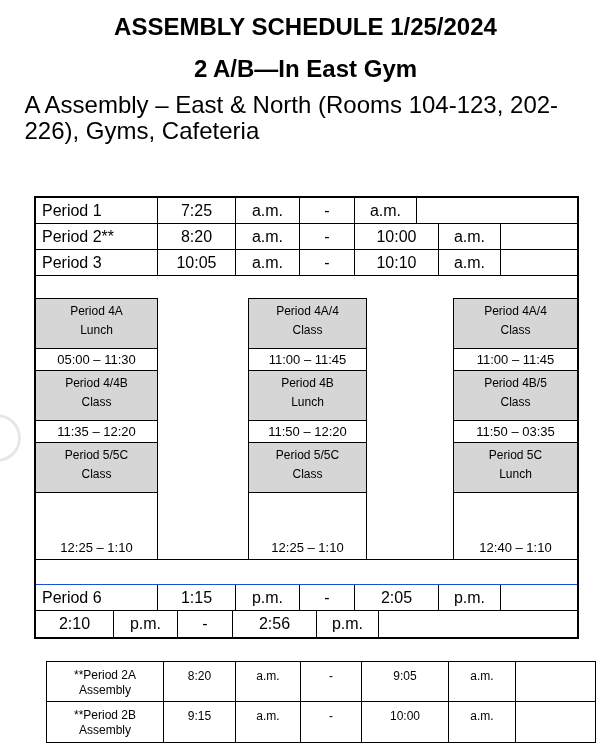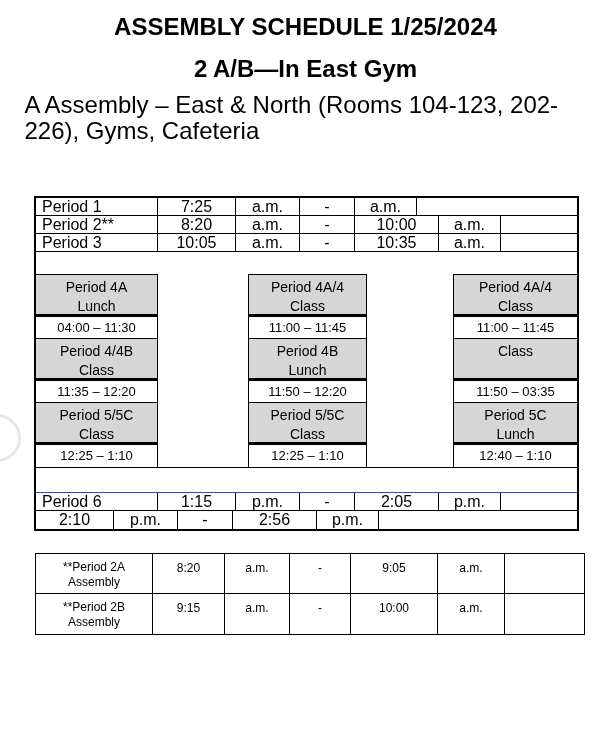--- a/index.html
+++ b/index.html
@@ -21,21 +21,21 @@
     width: 562px; margin: 2px auto 0;
     font-size: 24px; line-height: 26px; text-align: left;
   }
 
   
   .main-table {
     width: 541px; margin: 52px 0 0 34px;
     border: 2px solid #000;
   }
   .prow {
-    display: flex; height: 18px;
+    display: flex; height: 26px;
     box-sizing: border-box;
     border-bottom: 1px solid #000;
     font-size: 16px;
   }
   .prow.no-bb { border-bottom: none; }
   .pcell {
     box-sizing: border-box; height: 100%;
     display: flex; align-items: center; justify-content: center;
     border-right: 1px solid #000;
     overflow: hidden; white-space: nowrap;
@@ -53,39 +53,39 @@
   .lblock {
     box-sizing: border-box;
     border: 1px solid #000; border-bottom: none;
   }
   .lblock.first { border-left: none; }
   .lblock.lastcol { border-right: none; }
   .lb1 { flex: 0 0 122px; } .lgapA { flex: 0 0 90px; }
   .lb2 { flex: 0 0 119px; } .lgapB { flex: 0 0 86px; }
   .lb3 { flex: 0 0 124px; }
   .lhead {
-    height: 42px; box-sizing: border-box;
-    border-bottom: 3px solid #000000;
+    height: 50px; box-sizing: border-box;
+    border-bottom: 1px solid #000000;
     background: #d6d6d6;
-    text-align: center; font-size: 14px; line-height: 19px;
+    text-align: center; font-size: 12px; line-height: 19px;
     padding-top: 3px;
   }
   .ltime {
     height: 22px; box-sizing: border-box;
     border-bottom: 1px solid #000;
     text-align: center; font-size: 13px; line-height: 21px;
     white-space: nowrap;
   }
-  .ltime.rowlast { border-bottom: none; }
+  .ltime.rowlast { border-bottom: none; margin-top: 44px; }
 
   .afternoon { border-top: 1px solid #1d4ed8; }
 
   
   .assembly-table {
-    width: 548px; margin: 22px 0 0 35px;
+    width: 548px; margin: 22px 0 0 46px;
     border: 1px solid #000;
   }
   .arow {
     display: flex; height: 40px;
     box-sizing: border-box;
     border-bottom: 1px solid #000;
     font-size: 12px;
   }
   .arow.no-bb { border-bottom: none; }
   .acell {
@@ -135,35 +135,35 @@
       <div class="pcell w4">-</div>
       <div class="pcell w5">10:00</div>
       <div class="pcell w6">a.m.</div>
       <div class="pcell w7 last"></div>
     </div>
     <div class="prow">
       <div class="pcell name w1">Period 3</div>
       <div class="pcell w2">10:05</div>
       <div class="pcell w3">a.m.</div>
       <div class="pcell w4">-</div>
-      <div class="pcell w5">10:35</div>
+      <div class="pcell w5">10:10</div>
       <div class="pcell w6">a.m.</div>
       <div class="pcell w7 last"></div>
     </div>
 
     <div class="spacer1"></div>
 
     <div class="lunch">
 
       <div class="lblock lb1 first">
         <div class="lhead">
           <div>Period 4A</div>
           <div>Lunch</div>
         </div>
-        <div class="ltime">04:00 – 11:30</div>
+        <div class="ltime">05:00 – 11:30</div>
         <div class="lhead">
           <div>Period 4/4B</div>
           <div>Class</div>
         </div>
         <div class="ltime">11:35 – 12:20</div>
         <div class="lhead">
           <div>Period 5/5C</div>
           <div>Class</div>
         </div>
         <div class="ltime rowlast">12:25 – 1:10</div>
@@ -191,20 +191,21 @@
 
       <div class="lgapB"></div>
 
       <div class="lblock lb3 lastcol">
         <div class="lhead">
           <div>Period 4A/4</div>
           <div>Class</div>
         </div>
         <div class="ltime">11:00 – 11:45</div>
         <div class="lhead">
+          <div>Period 4B/5</div>
           <div>Class</div>
         </div>
         <div class="ltime">11:50 – 03:35</div>
         <div class="lhead">
           <div>Period 5C</div>
           <div>Lunch</div>
         </div>
         <div class="ltime rowlast">12:40 – 1:10</div>
       </div>
 

